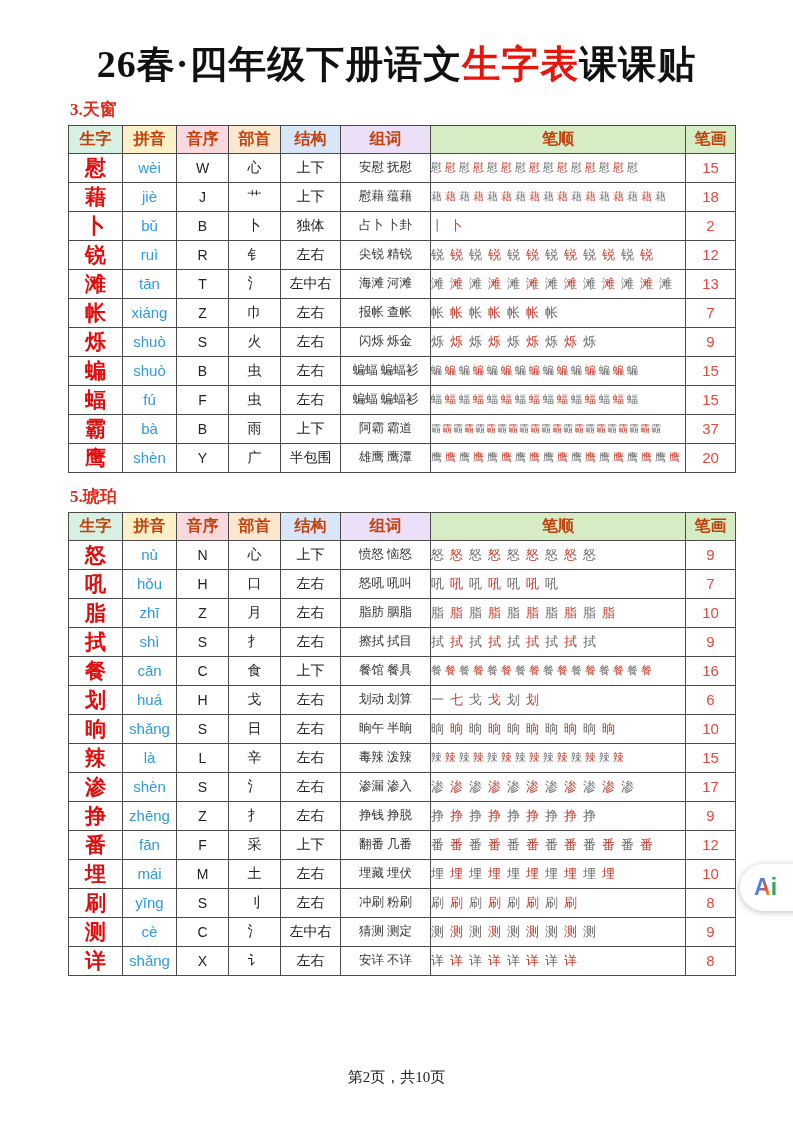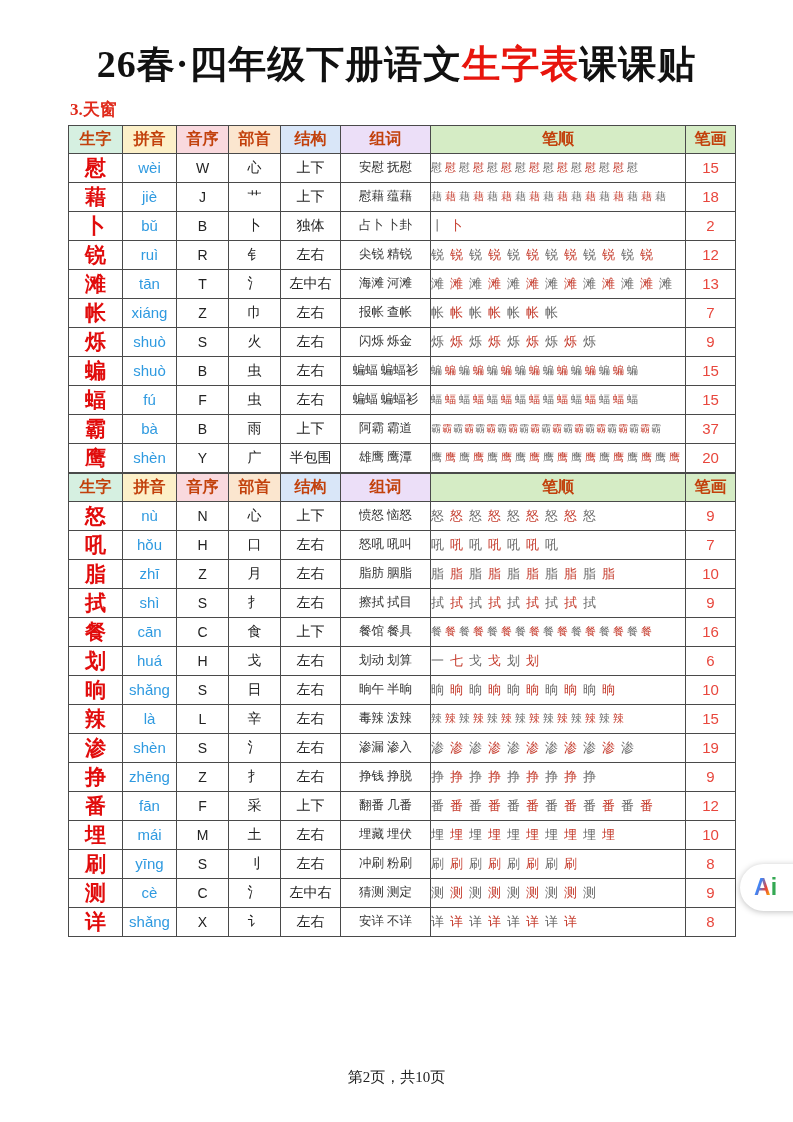--- a/index.html
+++ b/index.html
@@ -374,20 +374,21 @@
                 <span class="sg-g" style="font-size: 11px; margin-right: 3px;">鹰</span>
                 <span class="sg-r" style="font-size: 11px; margin-right: 3px;">鹰</span>
               </div>
             </td>
             <td class="c-strokes">20</td>
           </tr>
         </tbody>
       </table>
     </div>
     <div class="section">
+      <div class="section-label">5.琥珀</div>
       <table class="vocab t2">
         <colgroup>
           <col style="width: 54px;">
           <col style="width: 54px;">
           <col style="width: 52px;">
           <col style="width: 52px;">
           <col style="width: 60px;">
           <col style="width: 90px;">
           <col style="width: 255px;">
           <col style="width: 50px;">
@@ -605,21 +606,21 @@
                 <span class="sg-r" style="font-size: 13px; margin-right: 6px;">渗</span>
                 <span class="sg-g" style="font-size: 13px; margin-right: 6px;">渗</span>
                 <span class="sg-r" style="font-size: 13px; margin-right: 6px;">渗</span>
                 <span class="sg-g" style="font-size: 13px; margin-right: 6px;">渗</span>
                 <span class="sg-r" style="font-size: 13px; margin-right: 6px;">渗</span>
                 <span class="sg-g" style="font-size: 13px; margin-right: 6px;">渗</span>
                 <span class="sg-r" style="font-size: 13px; margin-right: 6px;">渗</span>
                 <span class="sg-g" style="font-size: 13px; margin-right: 6px;">渗</span>
               </div>
             </td>
-            <td class="c-strokes">19</td>
+            <td class="c-strokes">17</td>
           </tr>
           <tr>
             <td class="c-char">挣</td>
             <td class="c-pinyin">zhēng</td>
             <td class="c-initial">Z</td>
             <td class="c-radical">扌</td>
             <td class="c-structure">左右</td>
             <td class="c-words">挣钱 挣脱</td>
             <td class="c-order">
               <div class="stroke-run">

